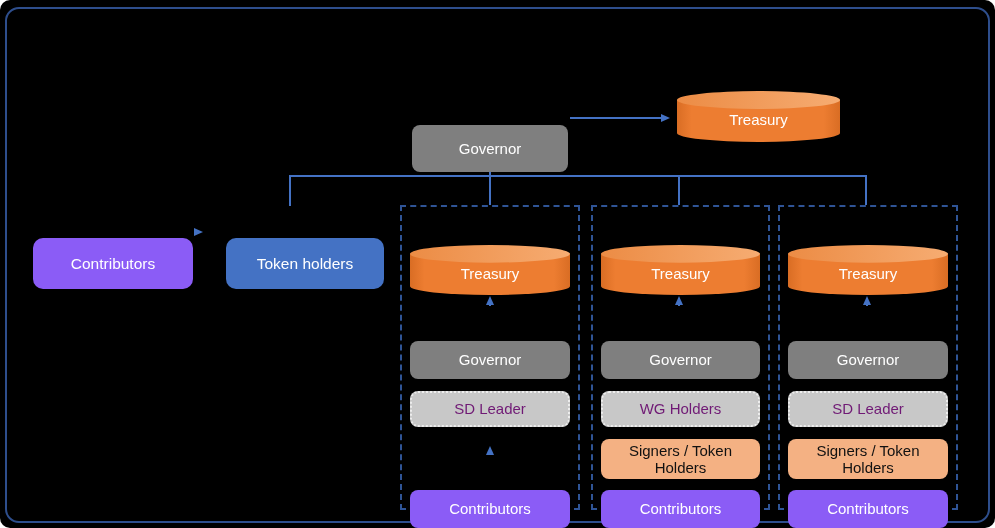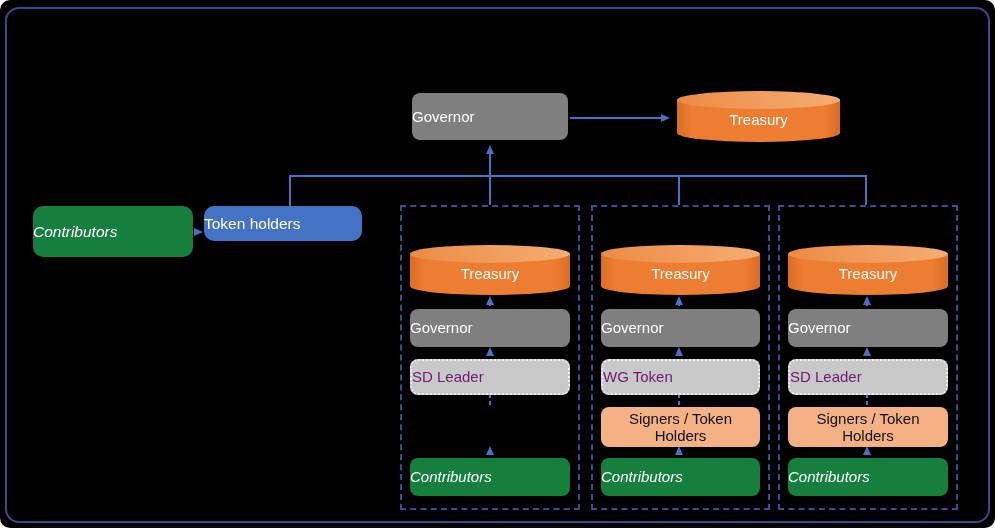--- a/index.html
+++ b/index.html
@@ -6,26 +6,26 @@
   .canvas{
     position:relative;width:995px;height:528px;background:#000000;
     border-radius:10px;overflow:hidden;
   }
   .frame{
     position:absolute;left:5px;top:7px;width:981px;height:512px;
     border:2px solid #2E4E8C;border-radius:14px;
   }
   .overlay-svg{position:absolute;left:0;top:0;width:995px;height:528px;pointer-events:none;}
   .node{
-    position:absolute;display:flex;align-items:center;justify-content:flex-start;
+    position:absolute;display:flex;align-items:center;justify-content:center;
     color:#ffffff;font-size:15px;text-align:center;line-height:1.15;
-    border-radius:8px;box-sizing:border-box;
+    border-radius:8px;box-sizing:border-box;margin-top:32px;
   }
   .node.big{border-radius:10px;font-size:15.5px;}
-  .dark-blue{background:#15803d;font-style:italic;}
+  .dark-blue{background:#8b5cf6;}
   .mid-blue{background:#4472C4;}
   .gray{background:#7F7F7F;}
   .light-gray{background:#C8C8C8;border:2px dotted #EDEDED;color:#701a75;}
   .peach{background:#F4B183;color:#111111;}
   .cyl{position:absolute;}
   .cyl svg{position:absolute;left:0;top:0;width:100%;height:100%;}
   .cyl .cyl-label{
     position:absolute;left:0;right:0;top:9px;bottom:4px;
     display:flex;align-items:center;justify-content:center;
     color:#ffffff;font-size:15px;
@@ -102,21 +102,21 @@
     <svg viewBox="0 0 160 52" preserveAspectRatio="none">
       <path d="M0,9 L0,42 A80,9 0 0 0 160,42 L160,9 Z" fill="url(#cylBody)"></path>
       <ellipse cx="80" cy="9" rx="80" ry="9" fill="url(#cylTop)"></ellipse>
     </svg>
     <span class="cyl-label">Treasury</span>
   </div>
 
   <div class="node big dark-blue" style="left:33px;top:206px;width:160px;height:51px;">
     <span>Contributors</span>
   </div>
-  <div class="node big mid-blue" style="left:204px;top:206px;width:158px;height:35px;">
+  <div class="node big mid-blue" style="left:226px;top:206px;width:158px;height:51px;">
     <span>Token holders</span>
   </div>
 
   <div class="subdao col-1">
     <div class="cyl">
       <svg viewBox="0 0 160 52" preserveAspectRatio="none">
         <path d="M0,9 L0,42 A80,9 0 0 0 160,42 L160,9 Z" fill="url(#cylBody)"></path>
         <ellipse cx="80" cy="9" rx="80" ry="9" fill="url(#cylTop)"></ellipse>
       </svg>
       <span class="cyl-label">Treasury</span>
@@ -137,21 +137,21 @@
       <svg viewBox="0 0 160 52" preserveAspectRatio="none">
         <path d="M0,9 L0,42 A80,9 0 0 0 160,42 L160,9 Z" fill="url(#cylBody)"></path>
         <ellipse cx="80" cy="9" rx="80" ry="9" fill="url(#cylTop)"></ellipse>
       </svg>
       <span class="cyl-label">Treasury</span>
     </div>
     <div class="node gray sd-governor">
       <span>Governor</span>
     </div>
     <div class="node light-gray sd-leader">
-      <span>WG Token</span>
+      <span>WG Holders</span>
     </div>
     <div class="node peach sd-holders">
       <span>Signers / Token Holders</span>
     </div>
     <div class="node dark-blue sd-contrib">
       <span>Contributors</span>
     </div>
   </div>
 
   <div class="subdao col-3">

